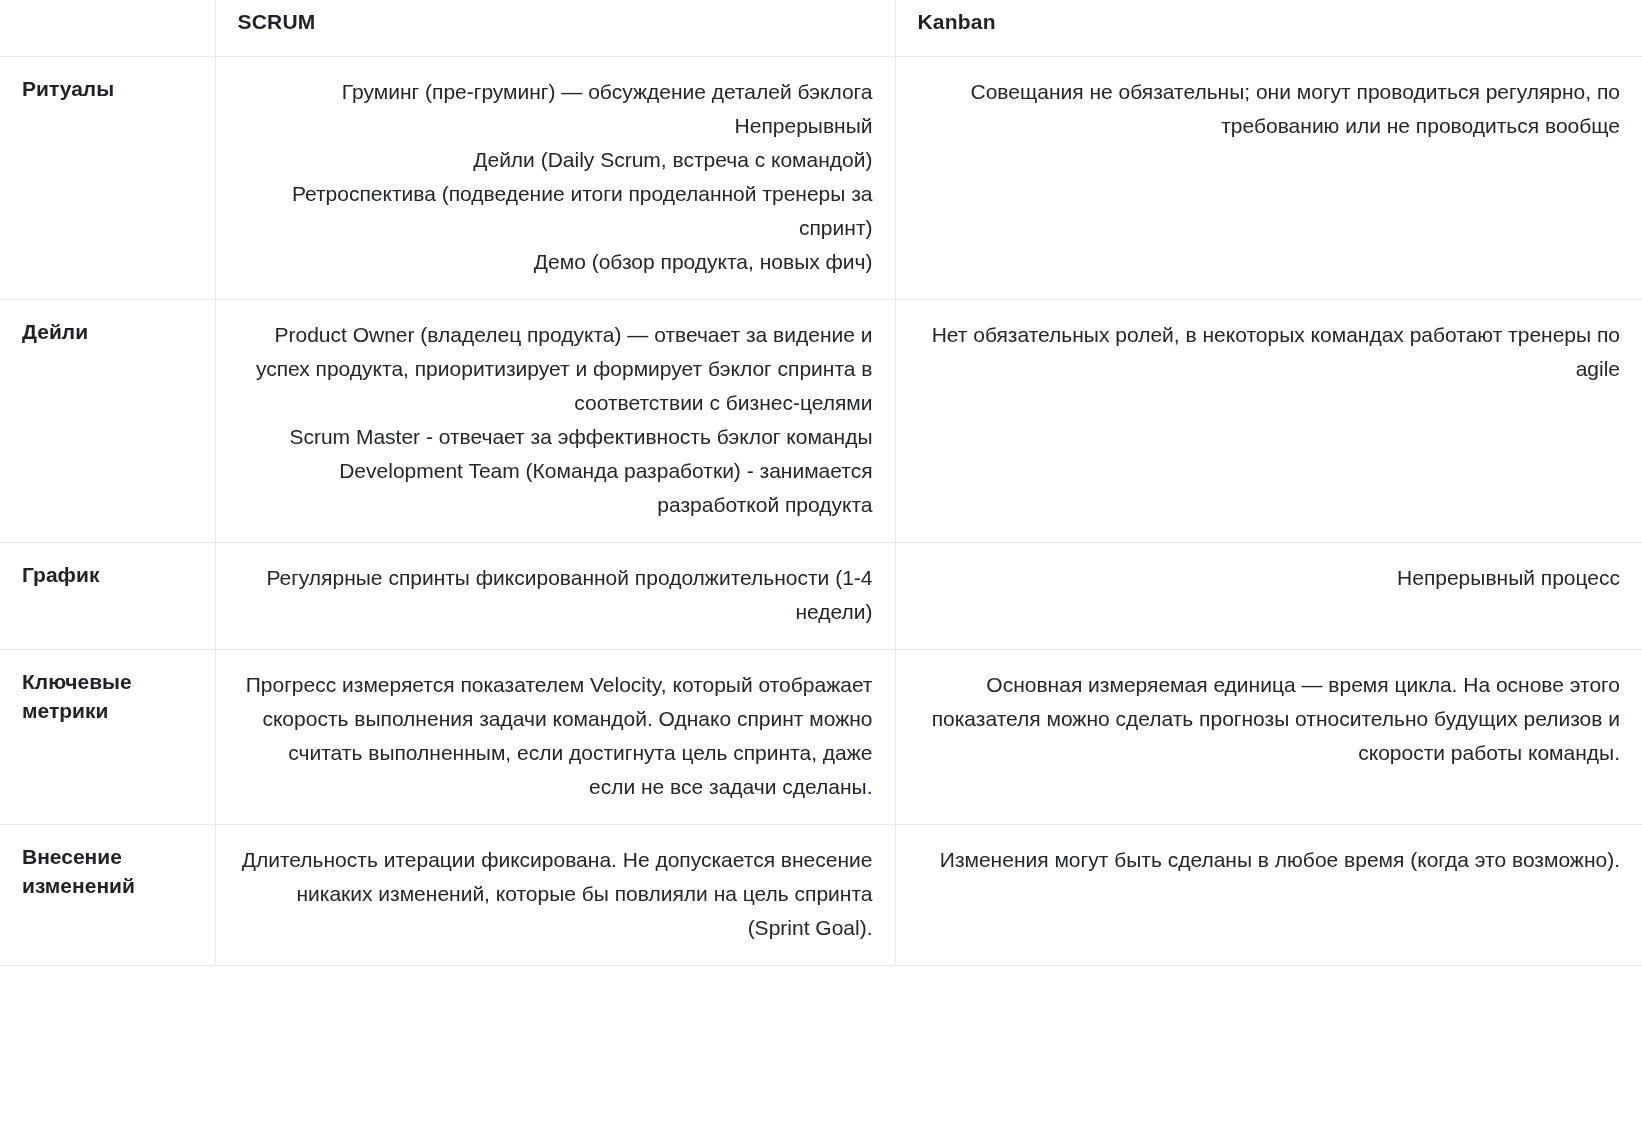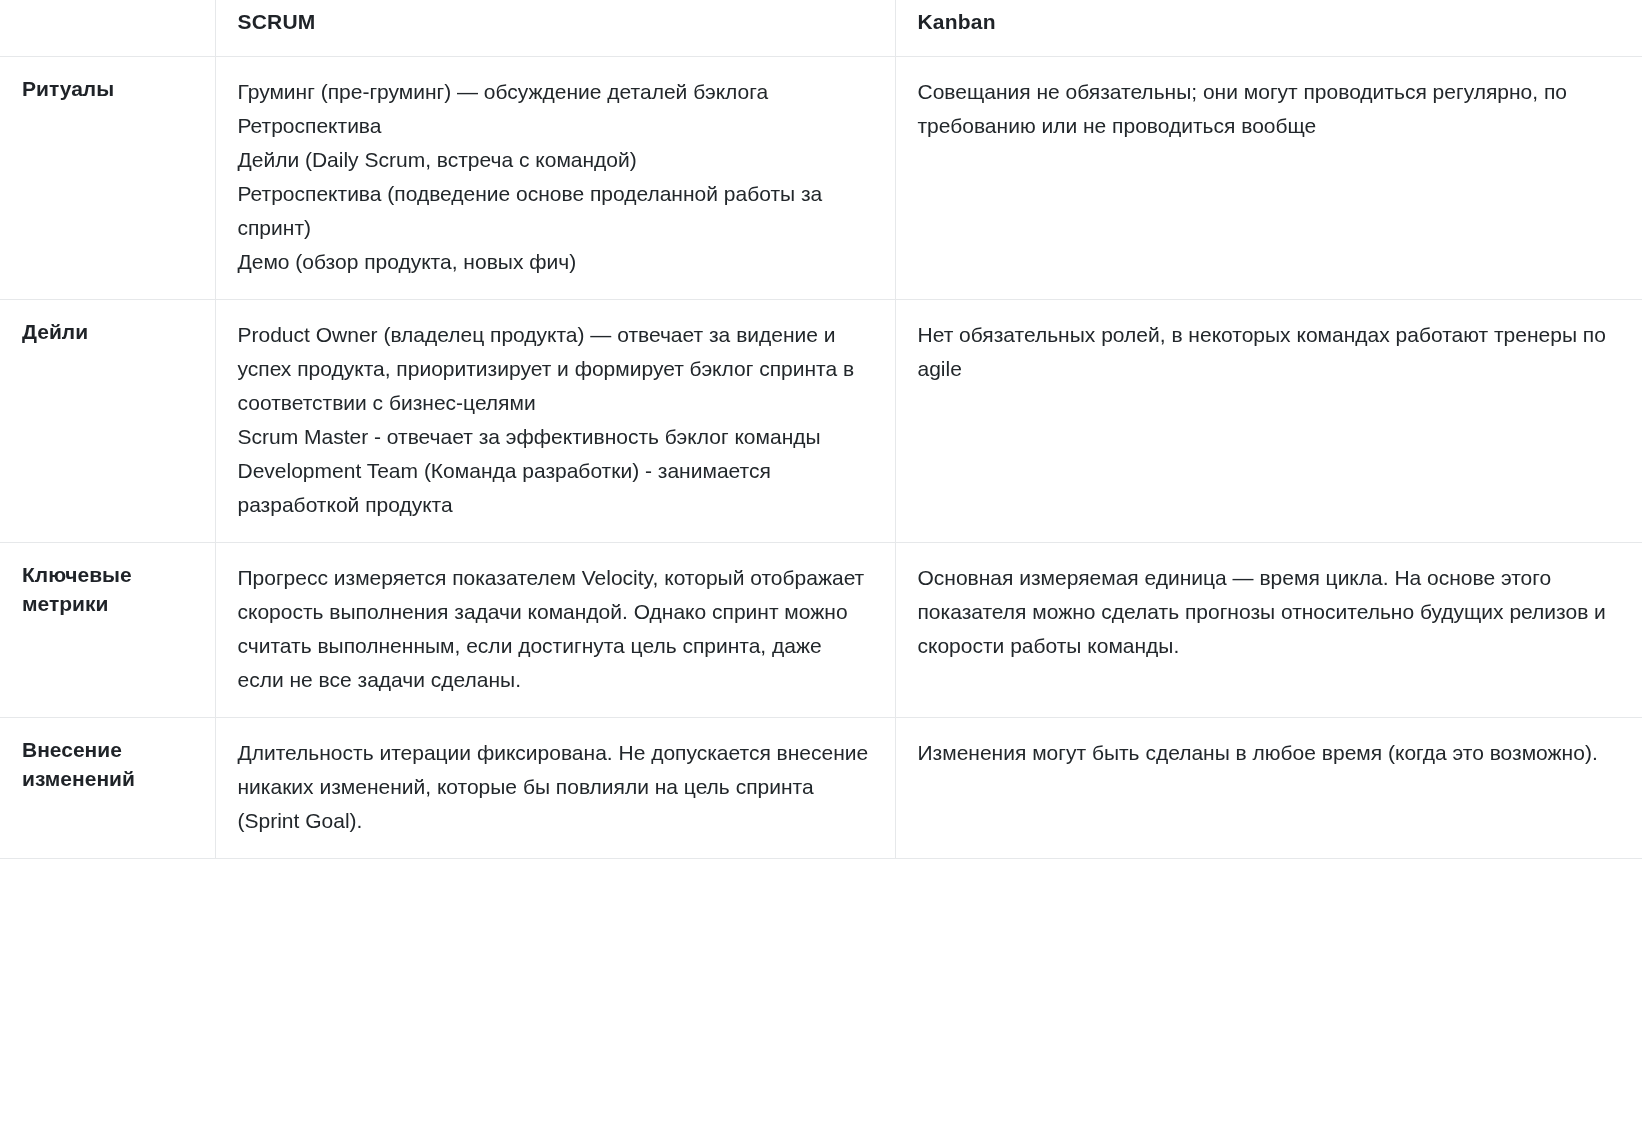--- a/index.html
+++ b/index.html
@@ -58,20 +58,21 @@
     margin-left: 30px;
   }
   td.cell {
     font-size: 21px;
     line-height: 1.62;
     color: #22272b;
     font-weight: 400;
   }
   td.cell .line {
     display: block;
+    text-align: right;
   }
   .tall { padding-bottom: 26px; }
 </style>
 </head>
 <body>
 
 <div class="sheet">
   <table class="compare">
     <colgroup>
       <col class="c-label">
@@ -84,42 +85,51 @@
         <th>SCRUM</th>
         <th>Kanban</th>
       </tr>
     </thead>
     <tbody>
 
       <tr>
         <td class="row-label">Ритуалы</td>
         <td class="cell tall">
           <span class="line">Груминг (пре-груминг) — обсуждение деталей бэклога</span>
-          <span class="line">Ретроспектива</span>
+          <span class="line">Непрерывный</span>
           <span class="line">Дейли (Daily Scrum, встреча с командой)</span>
-          <span class="line">Ретроспектива (подведение основе проделанной работы за спринт)</span>
+          <span class="line">Ретроспектива (подведение итоги проделанной тренеры за спринт)</span>
           <span class="line">Демо (обзор продукта, новых фич)</span>
         </td>
         <td class="cell tall">
           <span class="line">Совещания не обязательны; они могут проводиться регулярно, по требованию или не проводиться вообще</span>
         </td>
       </tr>
 
       <tr>
         <td class="row-label">Дейли</td>
         <td class="cell tall">
           <span class="line">Product Owner (владелец продукта) — отвечает за видение и успех продукта, приоритизирует и формирует бэклог спринта в соответствии с бизнес-целями</span>
           <span class="line">Scrum Master - отвечает за эффективность бэклог команды</span>
           <span class="line">Development Team (Команда разработки) - занимается разработкой продукта</span>
         </td>
         <td class="cell tall">
           <span class="line">Нет обязательных ролей, в некоторых командах работают тренеры по agile</span>
         </td>
       </tr>
 
+      <tr>
+        <td class="row-label">График</td>
+        <td class="cell">
+          <span class="line">Регулярные спринты фиксированной продолжительности (1-4 недели)</span>
+        </td>
+        <td class="cell">
+          <span class="line">Непрерывный процесс</span>
+        </td>
+      </tr>
 
 
       <tr>
         <td class="row-label">Ключевые метрики</td>
         <td class="cell">
           <span class="line">Прогресс измеряется показателем Velocity, который отображает скорость выполнения задачи командой. Однако спринт можно считать выполненным, если достигнута цель спринта, даже если не все задачи сделаны.</span>
         </td>
         <td class="cell">
           <span class="line">Основная измеряемая единица — время цикла. На основе этого показателя можно сделать прогнозы относительно будущих релизов и скорости работы команды.</span>
         </td>

